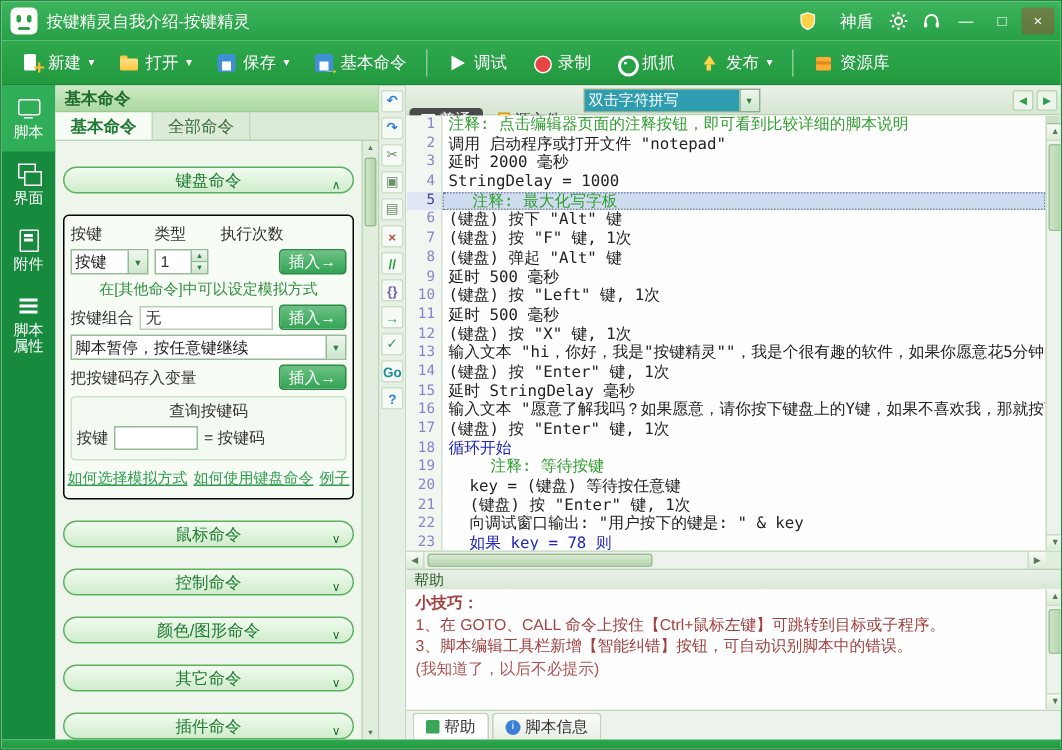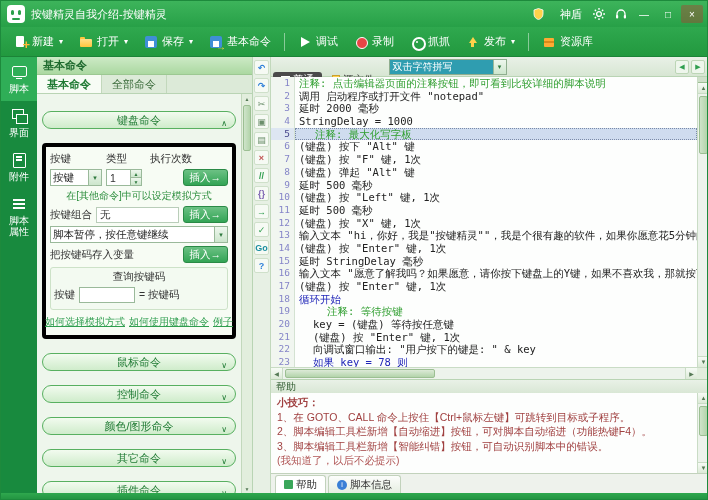--- a/index.html
+++ b/index.html
@@ -65,21 +65,21 @@
   .cp-content{flex:1;padding:3px 3px;overflow:hidden;}
   .cp-scroll{width:11px;background:#e2eedd;border-left:1px solid #c2d8bc;position:relative;flex:none;}
   .cp-scroll .sarr{position:absolute;left:0;width:10px;height:9px;font-size:5px;color:#567a56;display:flex;align-items:center;justify-content:center;}
   .cp-scroll .sarr.up{top:0;} .cp-scroll .sarr.down{bottom:0;}
   .cp-scroll .sthumb{position:absolute;left:1px;top:11px;width:8px;height:46px;background:linear-gradient(90deg,#cfe4ca,#b3d4ab);border:1px solid #9cbf93;border-radius:2px;}
 
   .pill{height:18px;border:1px solid #58b060;border-radius:9px;background:linear-gradient(#f2fbef,#cfeccb);color:#1f7a33;font-size:11px;display:flex;align-items:flex-end;justify-content:center;position:relative;margin:14px 2px;}
   .pill .arrow{position:absolute;right:8px;font-size:8px;color:#1f7a33;}
   .arrow.up::before{content:"∧";} .arrow.dn::before{content:"∨";}
 
-  .kb-box{border:4px solid #000000;background:#f7fcf4;border-radius:4px;padding:2px 4px 4px;margin:0 2px 2px;}
+  .kb-box{border:1px solid #000000;background:#f7fcf4;border-radius:4px;padding:2px 4px 4px;margin:0 2px 2px;}
   .f-row{display:flex;align-items:center;margin:3px 0;gap:4px;font-size:10.5px;color:#333;}
   .lab-key{width:52px;flex:none;} .lab-type{width:40px;flex:none;}
   .combo{border:1px solid #9ab99a;background:#fff;display:flex;align-items:center;font-size:10.5px;height:17px;}
   .combo .cval{flex:1;overflow:hidden;white-space:nowrap;padding:0 2px;color:#222;}
   .carr{width:13px;height:100%;background:linear-gradient(#eef7ee,#cde6cd);border-left:1px solid #9ab99a;display:flex;align-items:center;justify-content:center;font-size:7px;color:#2f7a3f;flex:none;}
   .w-type{width:52px;flex:none;}
   .spinner{border:1px solid #9ab99a;background:#fff;height:17px;width:36px;display:flex;flex:none;}
   .spin-val{flex:1;display:flex;align-items:center;padding-left:3px;font-size:10.5px;}
   .spin-btns{width:11px;display:flex;flex-direction:column;border-left:1px solid #9ab99a;flex:none;}
   .spin-btns span{flex:1;font-size:5px;display:flex;align-items:center;justify-content:center;background:linear-gradient(#eef7ee,#cde6cd);color:#2f7a3f;}
@@ -430,21 +430,20 @@
       <span class="hs-track"></span>
       <span class="hs-btn right">▶</span>
       <span class="hs-corner"></span>
     </div>
 
     <div class="help-header">帮助</div>
     <div class="help-body">
       <div class="tip-title">小技巧：</div>
       <div id="help-tips">
           <div class="tip-line">1、在 GOTO、CALL 命令上按住【Ctrl+鼠标左键】可跳转到目标或子程序。</div>
-          <div class="tip-line">2、脚本编辑工具栏新增【自动缩进】按钮，可对脚本自动缩进（功能热键F4）。</div>
           <div class="tip-line">3、脚本编辑工具栏新增【智能纠错】按钮，可自动识别脚本中的错误。</div>
         </div>
       <div class="dismiss">(我知道了，以后不必提示)</div>
       <div class="help-vscroll">
         <span class="vs-btn up">▲</span>
         <span class="vs-thumb"></span>
         <span class="vs-btn down">▼</span>
       </div>
     </div>
 

